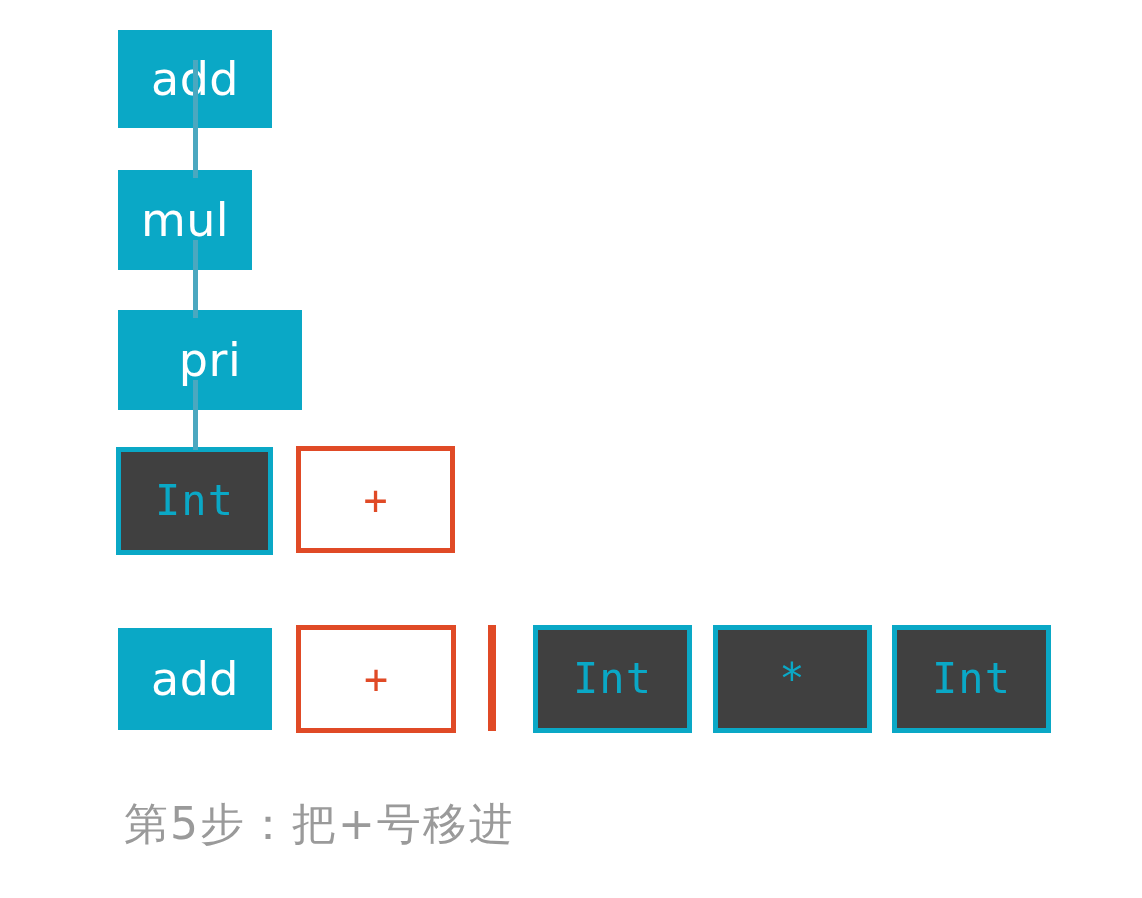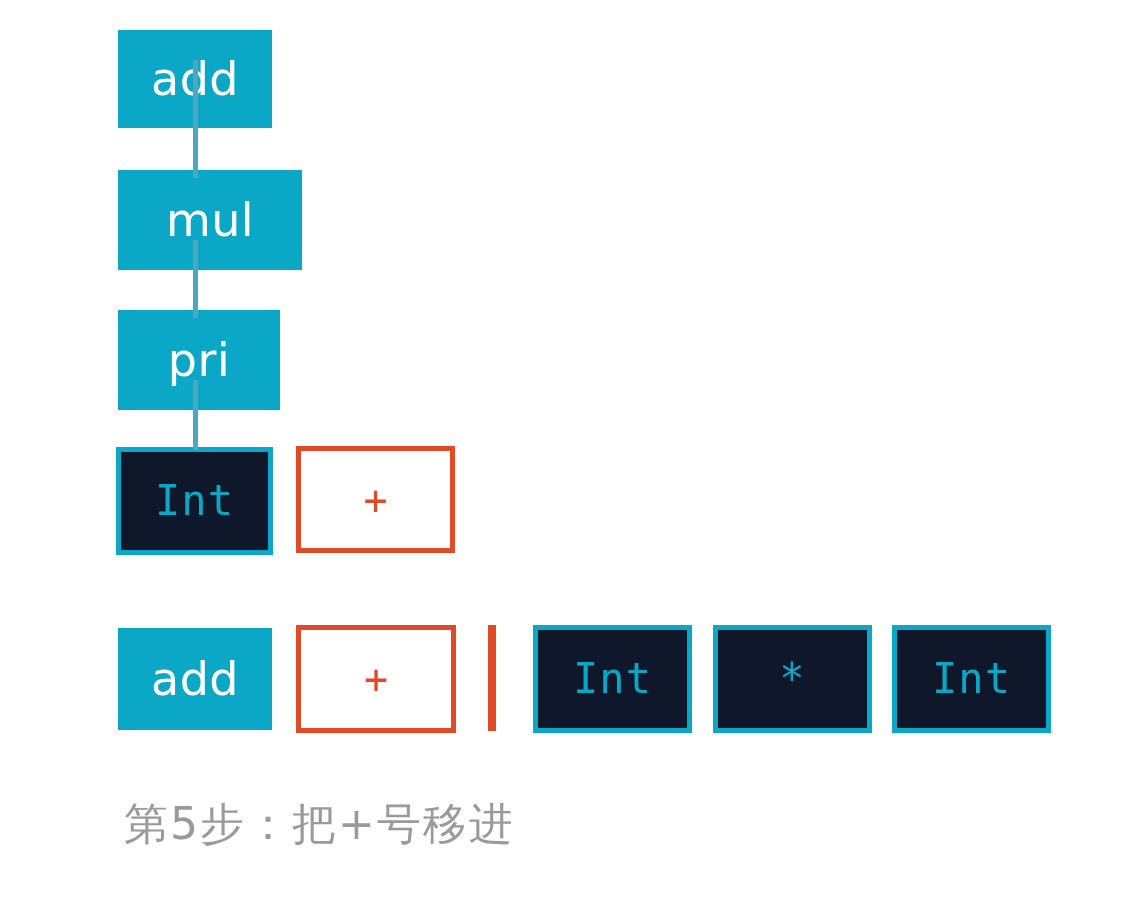--- a/index.html
+++ b/index.html
@@ -38,21 +38,21 @@
     background: #0aa8c6;
     color: #ffffff;
     font-size: 46px;
     font-weight: 400;
     letter-spacing: 0.5px;
     font-family: "DejaVu Sans", "Liberation Sans", sans-serif;
   }
 
   
   .node.outline-teal {
-    background: #0f172a;
+    background: #404040;
     border: 5px solid #0aa8c6;
     color: #0aa8c6;
     font-size: 42px;
     font-family: "DejaVu Sans Mono", "Liberation Mono", monospace;
     letter-spacing: 1px;
   }
 
   
   .node.outline-orange {
     background: #ffffff;
@@ -86,24 +86,24 @@
     text-align: center;
   }
 </style>
 </head>
 <body>
 
 <div id="canvas">
     <div class="node filled" style="left: 118px; top: 30px; width: 154px; height: 98px;">
       <span>add</span>
     </div>
-    <div class="node filled" style="left: 118px; top: 170px; width: 184px; height: 100px;">
+    <div class="node filled" style="left: 118px; top: 170px; width: 134px; height: 100px;">
       <span>mul</span>
     </div>
-    <div class="node filled" style="left: 118px; top: 310px; width: 162px; height: 100px;">
+    <div class="node filled" style="left: 118px; top: 310px; width: 184px; height: 100px;">
       <span>pri</span>
     </div>
     <div class="node outline-teal" style="left: 116px; top: 447px; width: 157px; height: 108px;">
       <span>Int</span>
     </div>
     <div class="connector" style="left: 193px; top: 60px; height: 118px;"></div>
     <div class="connector" style="left: 193px; top: 240px; height: 78px;"></div>
     <div class="connector" style="left: 193px; top: 380px; height: 70px;"></div>
     <div class="node outline-orange" style="left: 296px; top: 446px; width: 159px; height: 107px;">
       <span>+</span>

